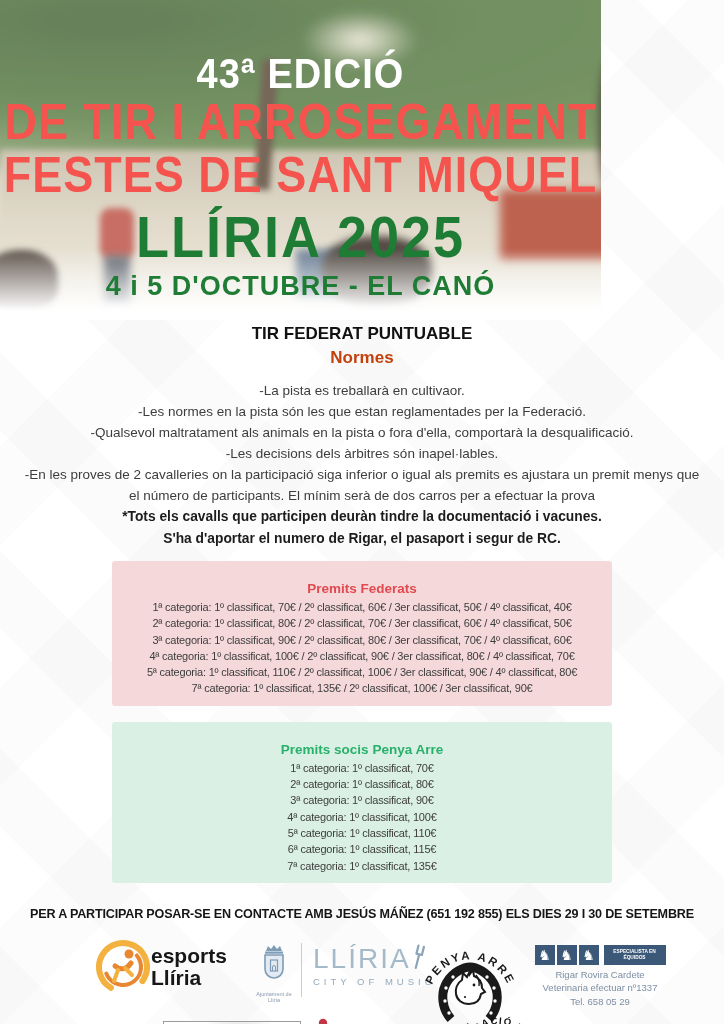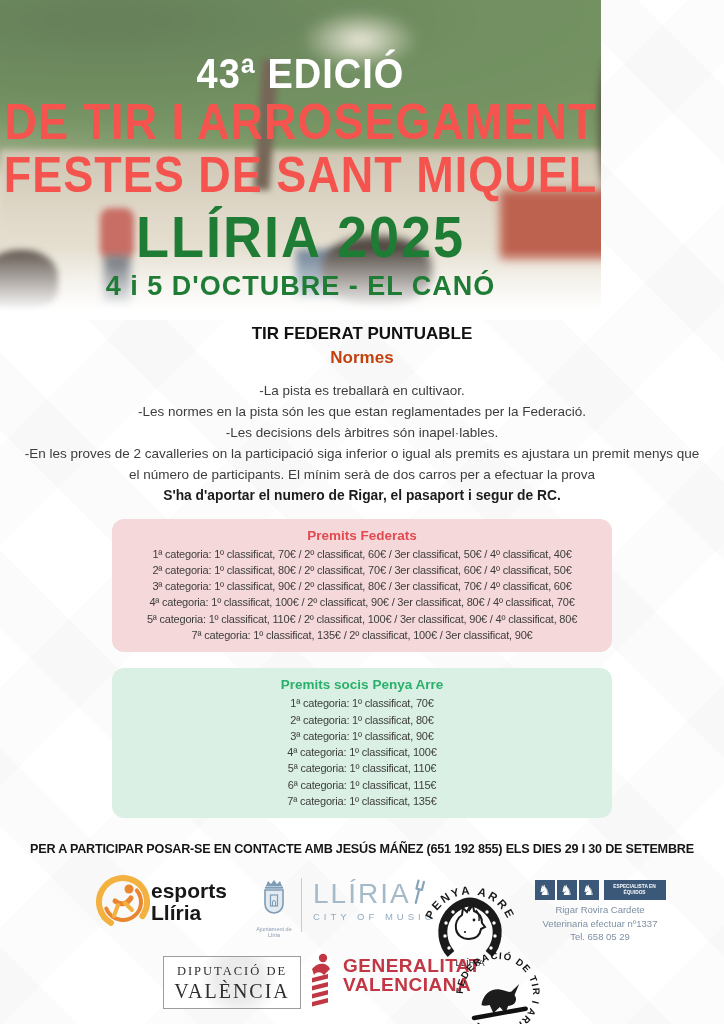--- a/index.html
+++ b/index.html
@@ -49,21 +49,21 @@
 
   
   .normes{margin-top:4px;text-align:center;}
   .sec-title{font-size:17px;font-weight:700;color:#111;}
   .sec-sub{margin-top:4px;font-size:17px;font-weight:700;color:#c2410c;}
   .rules{width:676px;margin:12px auto 0;}
   .rule{margin:0;font-size:13.5px;line-height:21px;color:#3d3d3d;}
   .note{margin:0;font-size:13.8px;line-height:21.5px;font-weight:700;color:#1c1c1c;}
 
   
-  .prize-box{width:468px;margin:12px auto 16px;padding:7px 16px 9px;border-radius:12px;text-align:center;}
+  .prize-box{width:468px;margin:12px auto 16px;padding:18px 16px 9px;border-radius:3px;text-align:center;}
   .box-pink{background:#f5d8d9;}
   .box-green{background:#daf0e4;margin-top:14px;}
   .box-title{font-size:13.5px;font-weight:700;margin:2px 0 3px;}
   .box-title-red{color:#e04a50;}
   .box-title-green{color:#29b16b;}
   .box-row{margin:0;font-size:11px;line-height:16.3px;letter-spacing:-0.2px;white-space:nowrap;color:#3d3d3d;}
 
   
   .contact{margin-top:24px;text-align:center;font-size:12.6px;font-weight:700;color:#151515;letter-spacing:-0.2px;}
 
@@ -127,22 +127,24 @@
       <div class="hdr-date">4 i 5 D'OCTUBRE - EL CANÓ</div>
     </div>
   </div>
 
   <div class="normes">
     <div class="sec-title">TIR FEDERAT PUNTUABLE</div>
     <div class="sec-sub">Normes</div>
     <div class="rules">
       <p class="rule">-La pista es treballarà en cultivaor.</p>
       <p class="rule">-Les normes en la pista són les que estan reglamentades per la Federació.</p>
+      <p class="rule">-Qualsevol maltratament als animals en la pista o fora d'ella, comportarà la desqualificació.</p>
       <p class="rule">-Les decisions dels àrbitres són inapel·lables.</p>
       <p class="rule">-En les proves de 2 cavalleries on la participació siga inferior o igual als premits es ajustara un premit menys que el número de participants. El mínim serà de dos carros per a efectuar la prova</p>
+      <p class="note">*Tots els cavalls que participen deuràn tindre la documentació i vacunes.</p>
       <p class="note">S'ha d'aportar el numero de Rigar, el pasaport i segur de RC.</p>
     </div>
   </div>
 
   <div class="prize-box box-pink">
     <div class="box-title box-title-red">Premits Federats</div>
     <p class="box-row">1ª categoria: 1º classificat, 70€ / 2º classificat, 60€ / 3er classificat, 50€ / 4º classificat, 40€</p>
     <p class="box-row">2ª categoria: 1º classificat, 80€ / 2º classificat, 70€ / 3er classificat, 60€ / 4º classificat, 50€</p>
     <p class="box-row">3ª categoria: 1º classificat, 90€ / 2º classificat, 80€ / 3er classificat, 70€ / 4º classificat, 60€</p>
     <p class="box-row">4ª categoria: 1º classificat, 100€ / 2º classificat, 90€ / 3er classificat, 80€ / 4º classificat, 70€</p>

